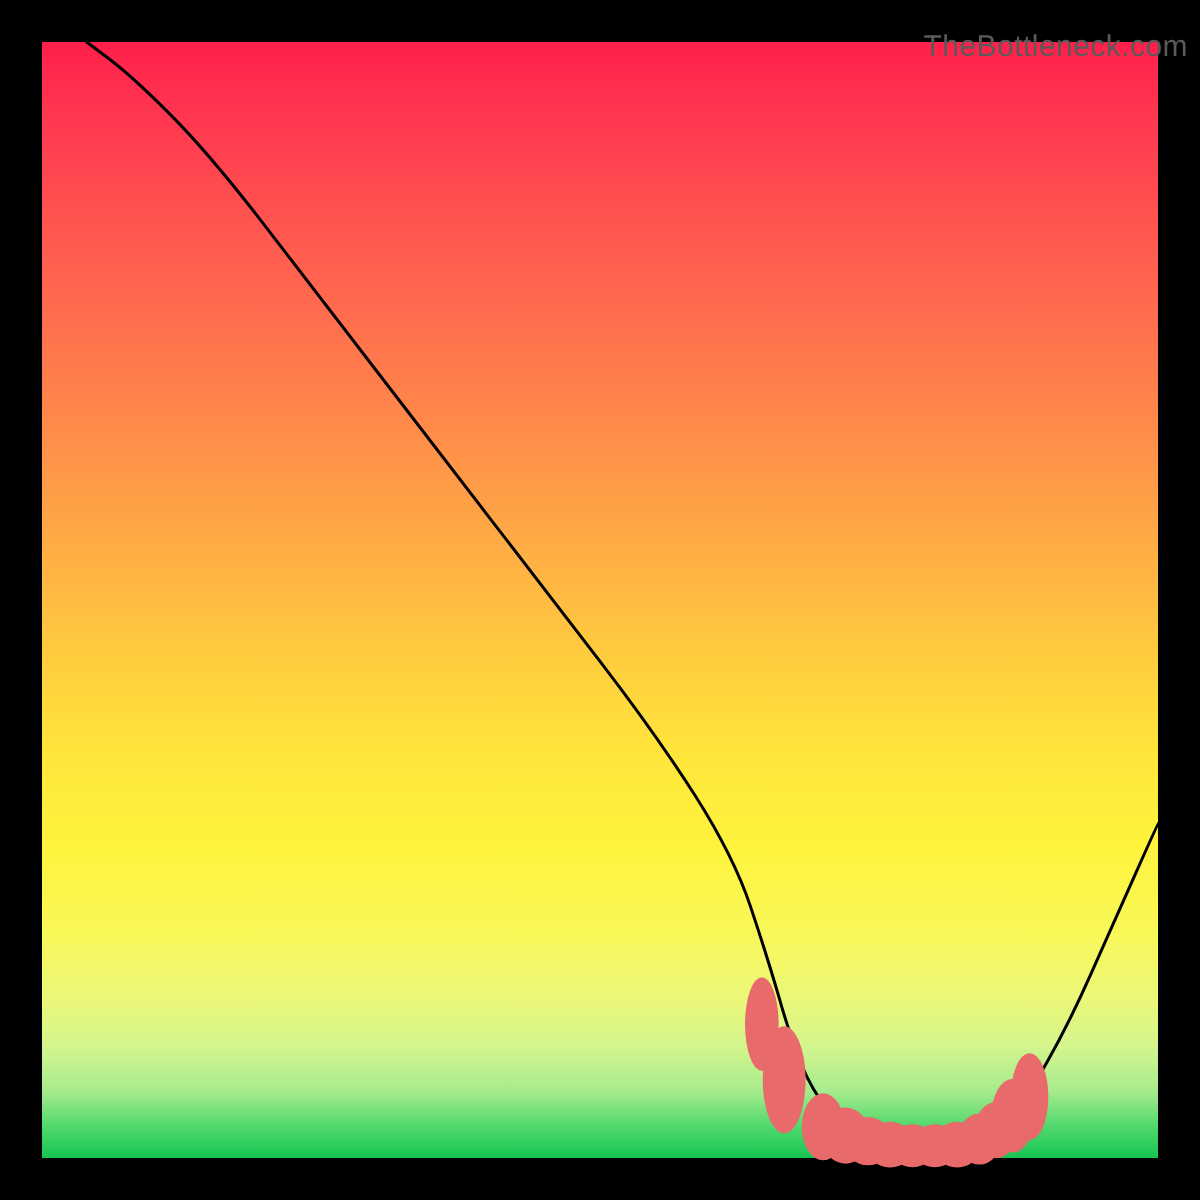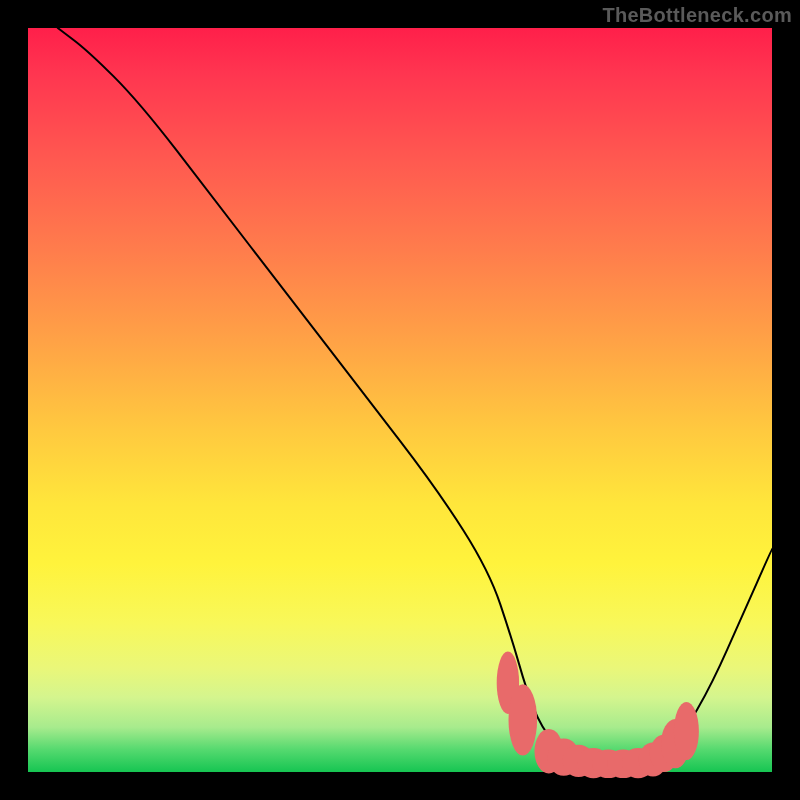--- a/index.html
+++ b/index.html
@@ -6,25 +6,25 @@
   body {
     width: 800px;
     height: 800px;
     background: #000;
     position: relative;
     overflow: hidden;
     font-family: Arial, Helvetica, sans-serif;
   }
   .watermark {
     position: absolute;
-    top: 4px;
+    top: 20px;
     right: 8px;
     color: #5a5a5a;
     font-size: 20px;
-    font-weight: 700;
+    font-weight: 400;
     letter-spacing: 0.3px;
     z-index: 10;
   }
   .plot-frame {
     position: absolute;
     left: 28px;
     top: 28px;
     width: 744px;
     height: 744px;
     background: #000;

